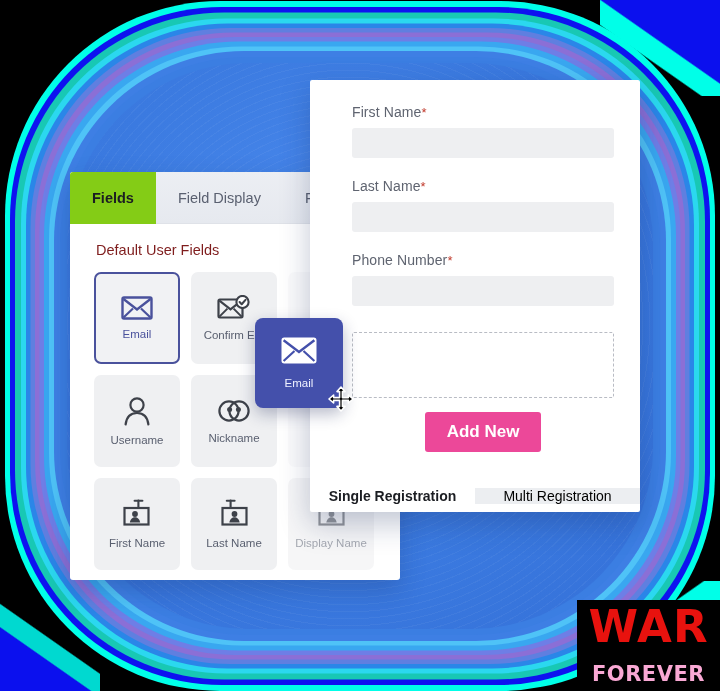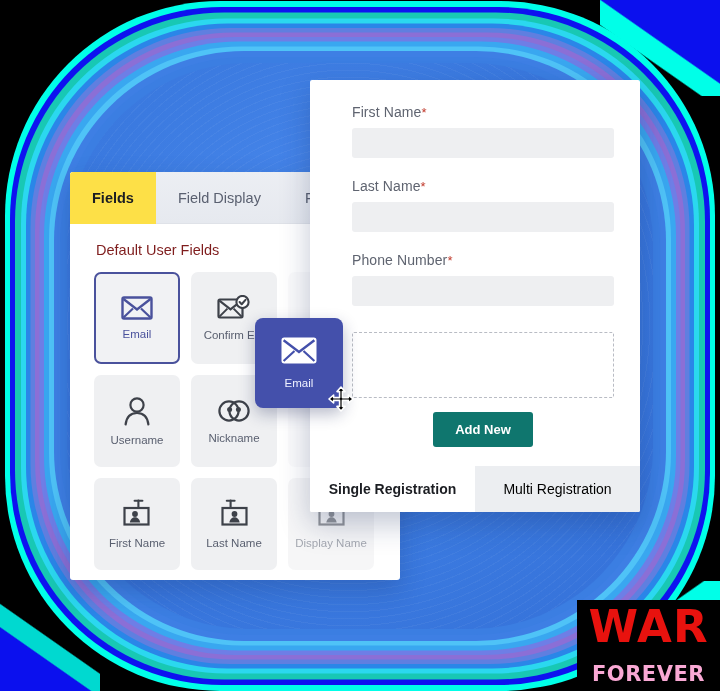--- a/index.html
+++ b/index.html
@@ -52,21 +52,21 @@
     box-shadow:0 10px 26px rgba(20,40,90,0.24);
     overflow:hidden;
   }
   .tabs-row{display:flex;height:52px;align-items:stretch;background:#fff;}
   .tab{
     display:flex;align-items:center;justify-content:center;
     font-size:14.5px;color:#5a6070;padding:0 22px;
     background:linear-gradient(180deg,#eceef3 0%,#e6e9ef 100%);
     border-bottom:1px solid #dfe2e8;white-space:nowrap;cursor:pointer;
   }
-  .tab.active{background:#fde047;color:#1b1d22;font-weight:700;border-bottom:1px solid transparent;}
+  .tab.active{background:#84cc16;color:#1b1d22;font-weight:700;border-bottom:1px solid transparent;}
   .panel-body{padding:18px 20px 0 24px;}
   .section-title{font-size:14.5px;color:#7f1d1d;margin:0 0 14px 2px;}
   .tiles{display:flex;flex-wrap:wrap;gap:11px;}
   .tile{
     width:86px;height:92px;border-radius:7px;background:#eff0f2;
     display:flex;flex-direction:column;align-items:center;justify-content:center;
     gap:9px;cursor:pointer;position:relative;box-sizing:border-box;
   }
   .tile.selected{background:#f1f2f4;border:2px solid #4a529c;}
   .tile-label{font-size:11.5px;color:#5a6070;line-height:1;}
@@ -84,25 +84,25 @@
   }
   .form-area{padding:24px 26px 0 42px;}
   .field-label{font-size:14px;color:#5f6470;margin-bottom:8px;letter-spacing:.1px;}
   .req{color:#c0392b;font-size:13px;}
   .field-input{height:30px;background:#eeeff1;border-radius:3px;margin-bottom:20px;border:none;width:100%;box-sizing:border-box;}
   .dropzone{
     height:64px;border:1px dashed #b9bcc4;border-radius:2px;margin:6px 0 14px 0;background:#fff;
   }
   .add-row{display:flex;justify-content:center;}
   .add-btn{
-    background:#0f766e;color:#fff;border:none;border-radius:3px;
-    padding:10px 22px;font-size:13px;font-weight:700;cursor:pointer;
+    background:#ec4899;color:#fff;border:none;border-radius:3px;
+    padding:10px 22px;font-size:17px;font-weight:700;cursor:pointer;
     font-family:"Liberation Sans", sans-serif;
   }
-  .bottom-tabs{position:absolute;left:0;right:0;bottom:0;display:flex;height:46px;}
+  .bottom-tabs{position:absolute;left:0;right:0;bottom:8px;display:flex;height:46px;align-items:flex-end;}
   .btab{
     flex:1;display:flex;align-items:center;justify-content:center;
     font-size:14px;color:#000000;background:#eceef1;cursor:pointer;
   }
   .btab.active{background:#fff;color:#1b1d22;font-weight:700;}
 
   
   .drag-tile{
     position:absolute;left:255px;top:318px;width:88px;height:90px;
     background:#4450ab;border-radius:8px;

